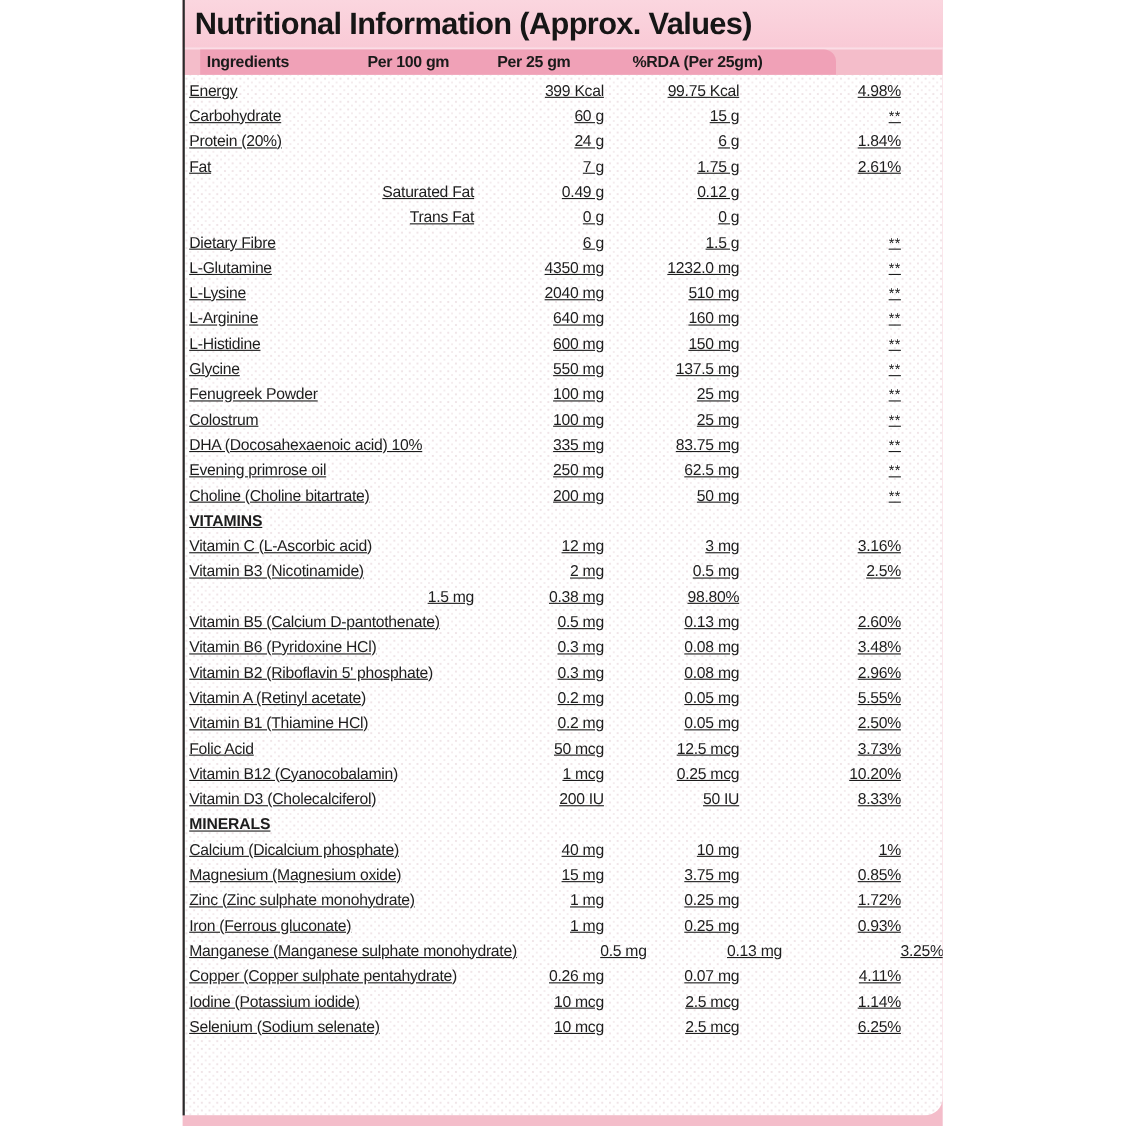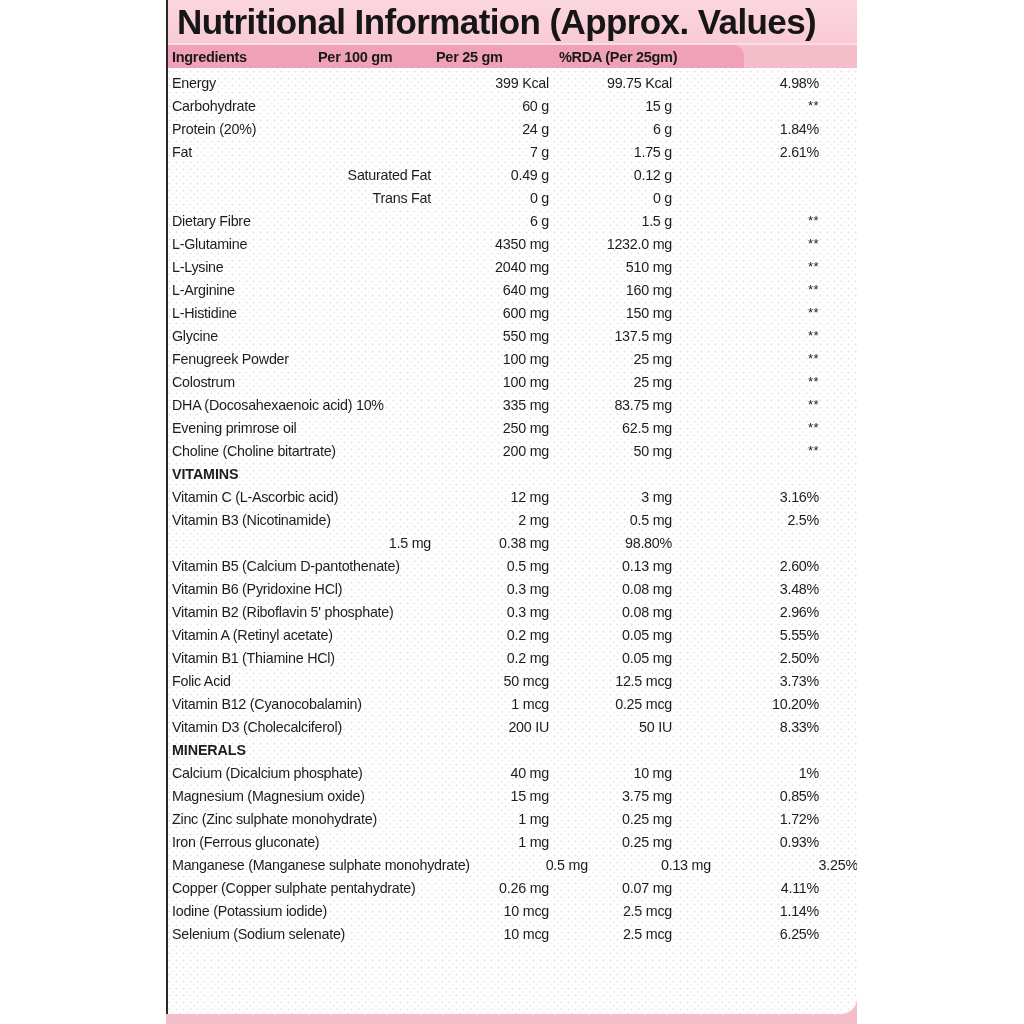--- a/index.html
+++ b/index.html
@@ -23,30 +23,30 @@
     z-index:5;
   }
   .title-bar {
     position:absolute; left:0; top:0; right:0;
     height:43px;
     background:linear-gradient(to bottom, #fbd6df, var(--title-bg, #f9cad6));
     display:flex; align-items:center;
     padding-left:11px;
   }
   .title-bar h1 {
-    font-size:35px; font-weight:bold; color:#161616;
+    font-size:28px; font-weight:bold; color:#161616;
     letter-spacing:-0.6px;
     white-space:nowrap;
   }
   .divider {
     position:absolute; left:0; top:43px; right:0; height:2px;
     background:var(--divider-bg, #fbdde6);
   }
   .col-header {
-    position:absolute; left:0; top:45px;
+    position:absolute; left:16px; top:45px;
     width:578px; height:23px;
     background:var(--header-bg, #f0a1b7);
     border-top-right-radius:11px;
     display:grid;
     grid-template-columns:1fr 118px 123px 147px;
     align-items:center;
     padding-left:6px; padding-right:38px;
     font-size:14.5px; font-weight:bold; color:#1a1a1a;
     letter-spacing:-0.3px;
   }
@@ -66,20 +66,21 @@
   }
   .row {
     height:23px;
     display:grid;
     grid-template-columns:1fr 118px 123px 147px;
     align-items:center;
     padding-left:6px; padding-right:38px;
     font-size:14.3px; color:#1d1d1d;
     letter-spacing:-0.25px;
     white-space:nowrap;
+    text-decoration:underline;
   }
   .row .num { text-align:right; }
   .row.section .name { font-weight:bold; letter-spacing:-0.1px; }
   .row.indent .name { padding-left:5px;text-align:right; }
   .row .stars { font-size:13px; letter-spacing:0.5px; }
 </style>
 </head>
 <body>
 
 <div class="page">

